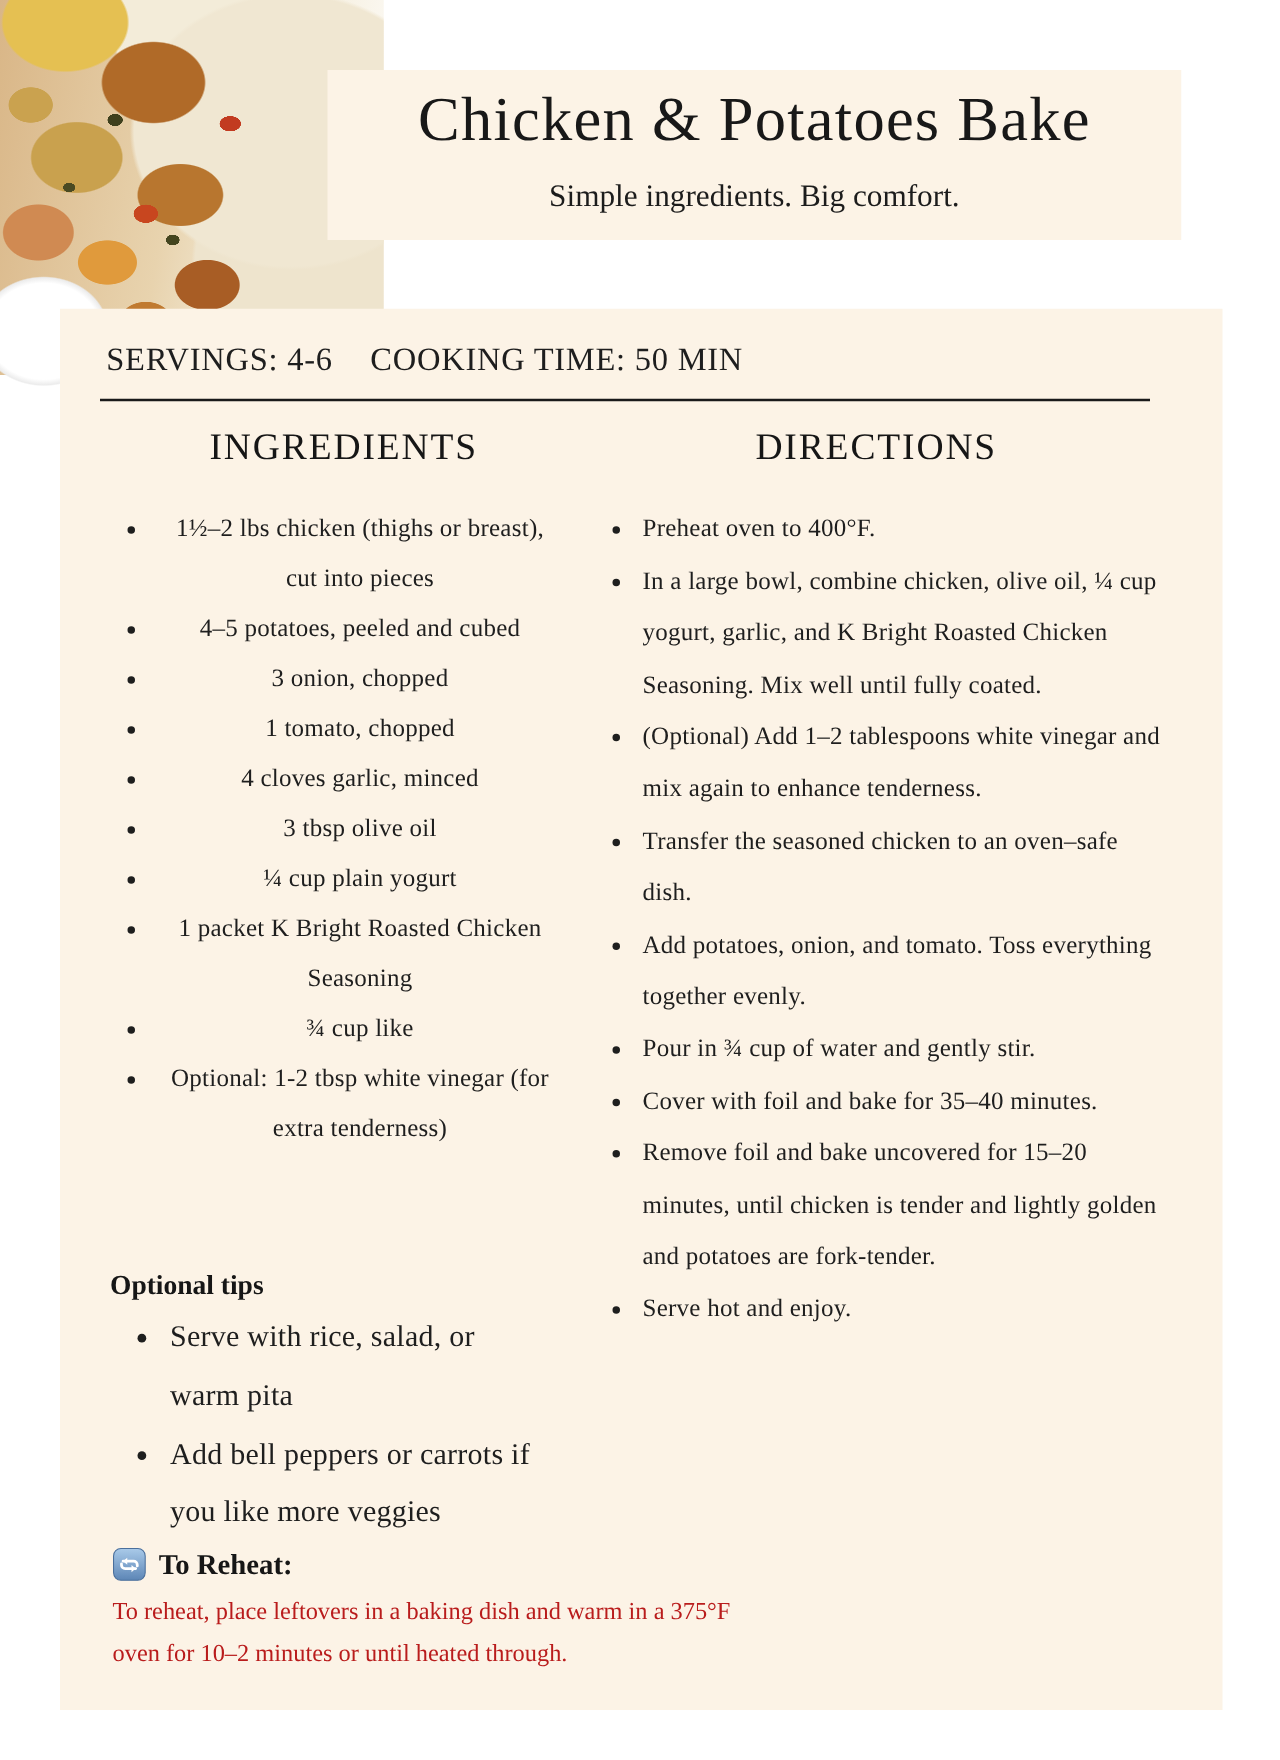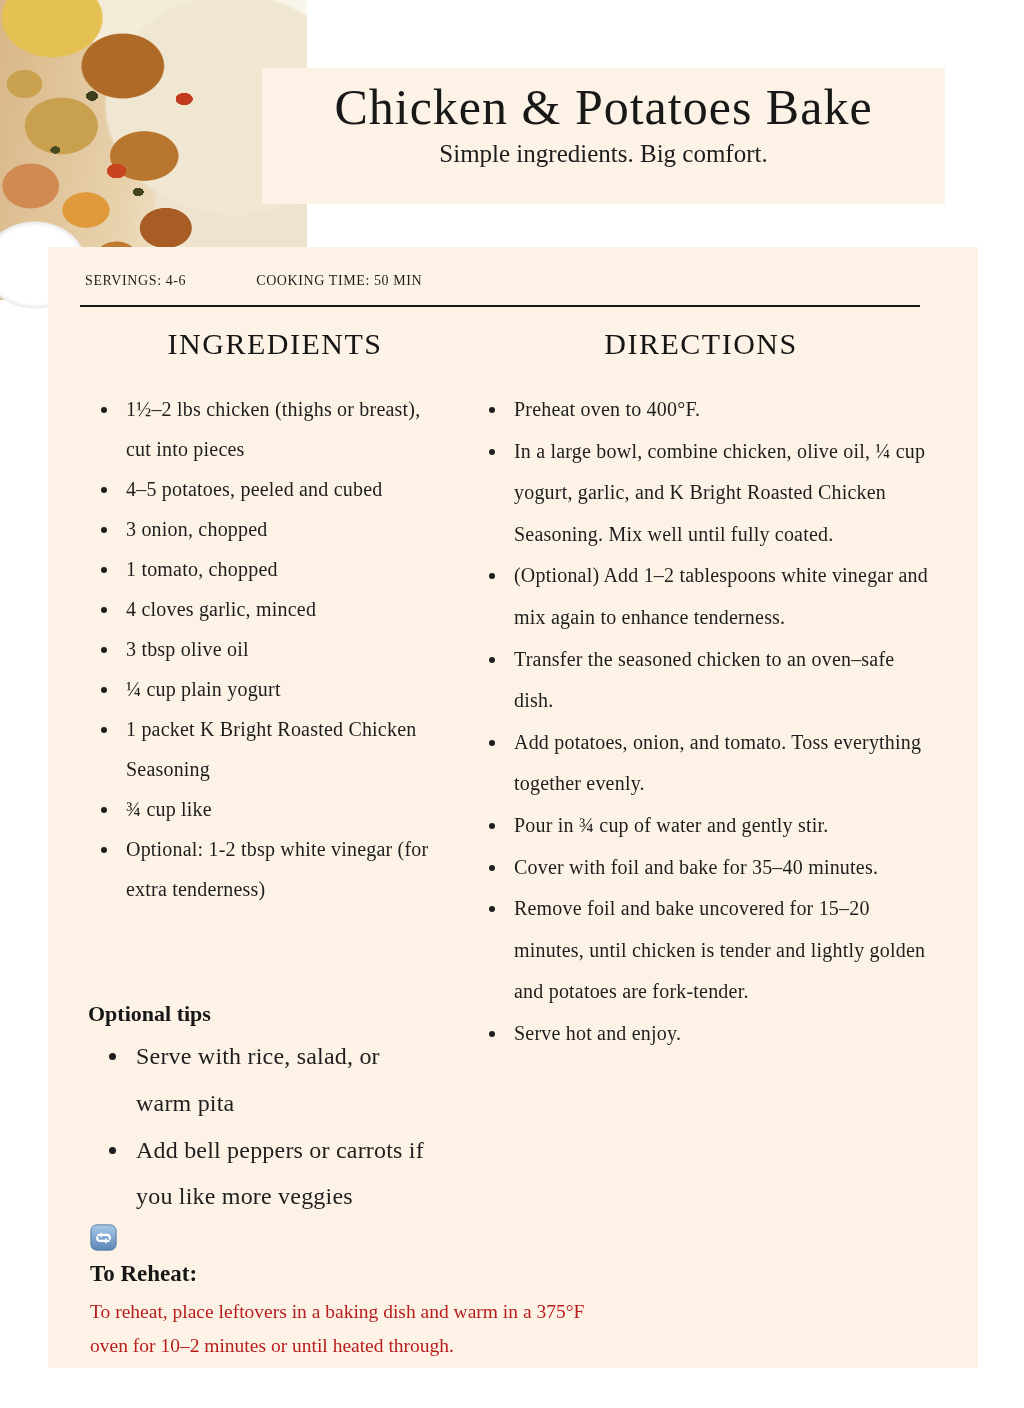--- a/index.html
+++ b/index.html
@@ -35,49 +35,49 @@
       linear-gradient(100deg, #d9b687 0%, #e8d3ae 45%, #f5eedd 70%, #ffffff 100%);
   }
   .photo .plate-edge {
     position: absolute; left: -30px; bottom: -20px; width: 130px; height: 110px;
     border-radius: 50%;
     background: radial-gradient(closest-side, #ffffff 0 70%, #ececec 78%, transparent 80%);
   }
 
   
   .title-box {
-    position: absolute; left: 262px; top: 68px; width: 683px; height: 136px;
+    position: absolute; left: 262px; top: 56px; width: 683px; height: 136px;
     background: #fcf3e6;
     text-align: center;
     padding-top: 10px;
   }
   .title-box h1 {
     font-size: 50px;
     font-weight: normal;
     letter-spacing: 1px;
     color: #181818;
   }
   .title-box .subtitle {
     font-size: 25px;
-    margin-top: 4px;
+    margin-top: 20px;
     color: #1c1c1c;
   }
 
   
   .card {
     position: absolute; left: 48px; top: 247px; width: 930px; height: 1121px;
     background: #fcf3e6;
     overflow: hidden;
   }
 
   .meta-row {
     display: flex;
     padding: 26px 0 0 37px;
-    gap: 70px;
-    font-size: 14px;
+    gap: 30px;
+    font-size: 26px;
     letter-spacing: 0.6px;
     white-space: nowrap;
   }
 
   .divider {
     border: none;
     border-top: 2.5px solid #191919;
     margin: 16px 58px 0 32px;
   }
 
@@ -101,20 +101,21 @@
   ul.recipe-list {
     list-style: disc outside;
     margin-top: 28px;
     font-size: 20px;
     letter-spacing: 0.2px;
   }
   .col-left ul.recipe-list {
     padding-left: 40px;
     line-height: 2.0;
     width: 370px;
+    text-align: center;
   }
   .col-right ul.recipe-list {
     padding-left: 38px;
     line-height: 2.08;
     width: 462px;
   }
   ul.recipe-list li { padding-left: 6px; }
 
   .tips { margin-top: 92px; margin-left: 8px; }
   .tips h3 {
@@ -127,21 +128,21 @@
     padding-left: 42px;
     margin-top: 6px;
     font-size: 24px;
     line-height: 1.95;
     width: 350px;
     letter-spacing: 0.2px;
   }
   .tips ul li { padding-left: 6px; }
 
   .reheat { margin-top: 4px; padding-left: 42px; }
-  .reheat-header { display: flex; align-items: flex-start; gap: 10px; flex-direction: column; }
+  .reheat-header { display: flex; align-items: flex-end; gap: 10px; }
   .reheat-header .icon-wrap { width: 27px; height: 27px; flex: 0 0 auto; }
   .reheat-header h3 { font-size: 23px; font-weight: bold; color: #161616; }
   .reheat-body { margin-top: 8px; font-size: 19.5px; line-height: 1.72; color: #b91c1c; }
 </style>
 </head>
 <body>
 
 <div class="photo">
   <div class="plate-edge"></div>
 </div>

